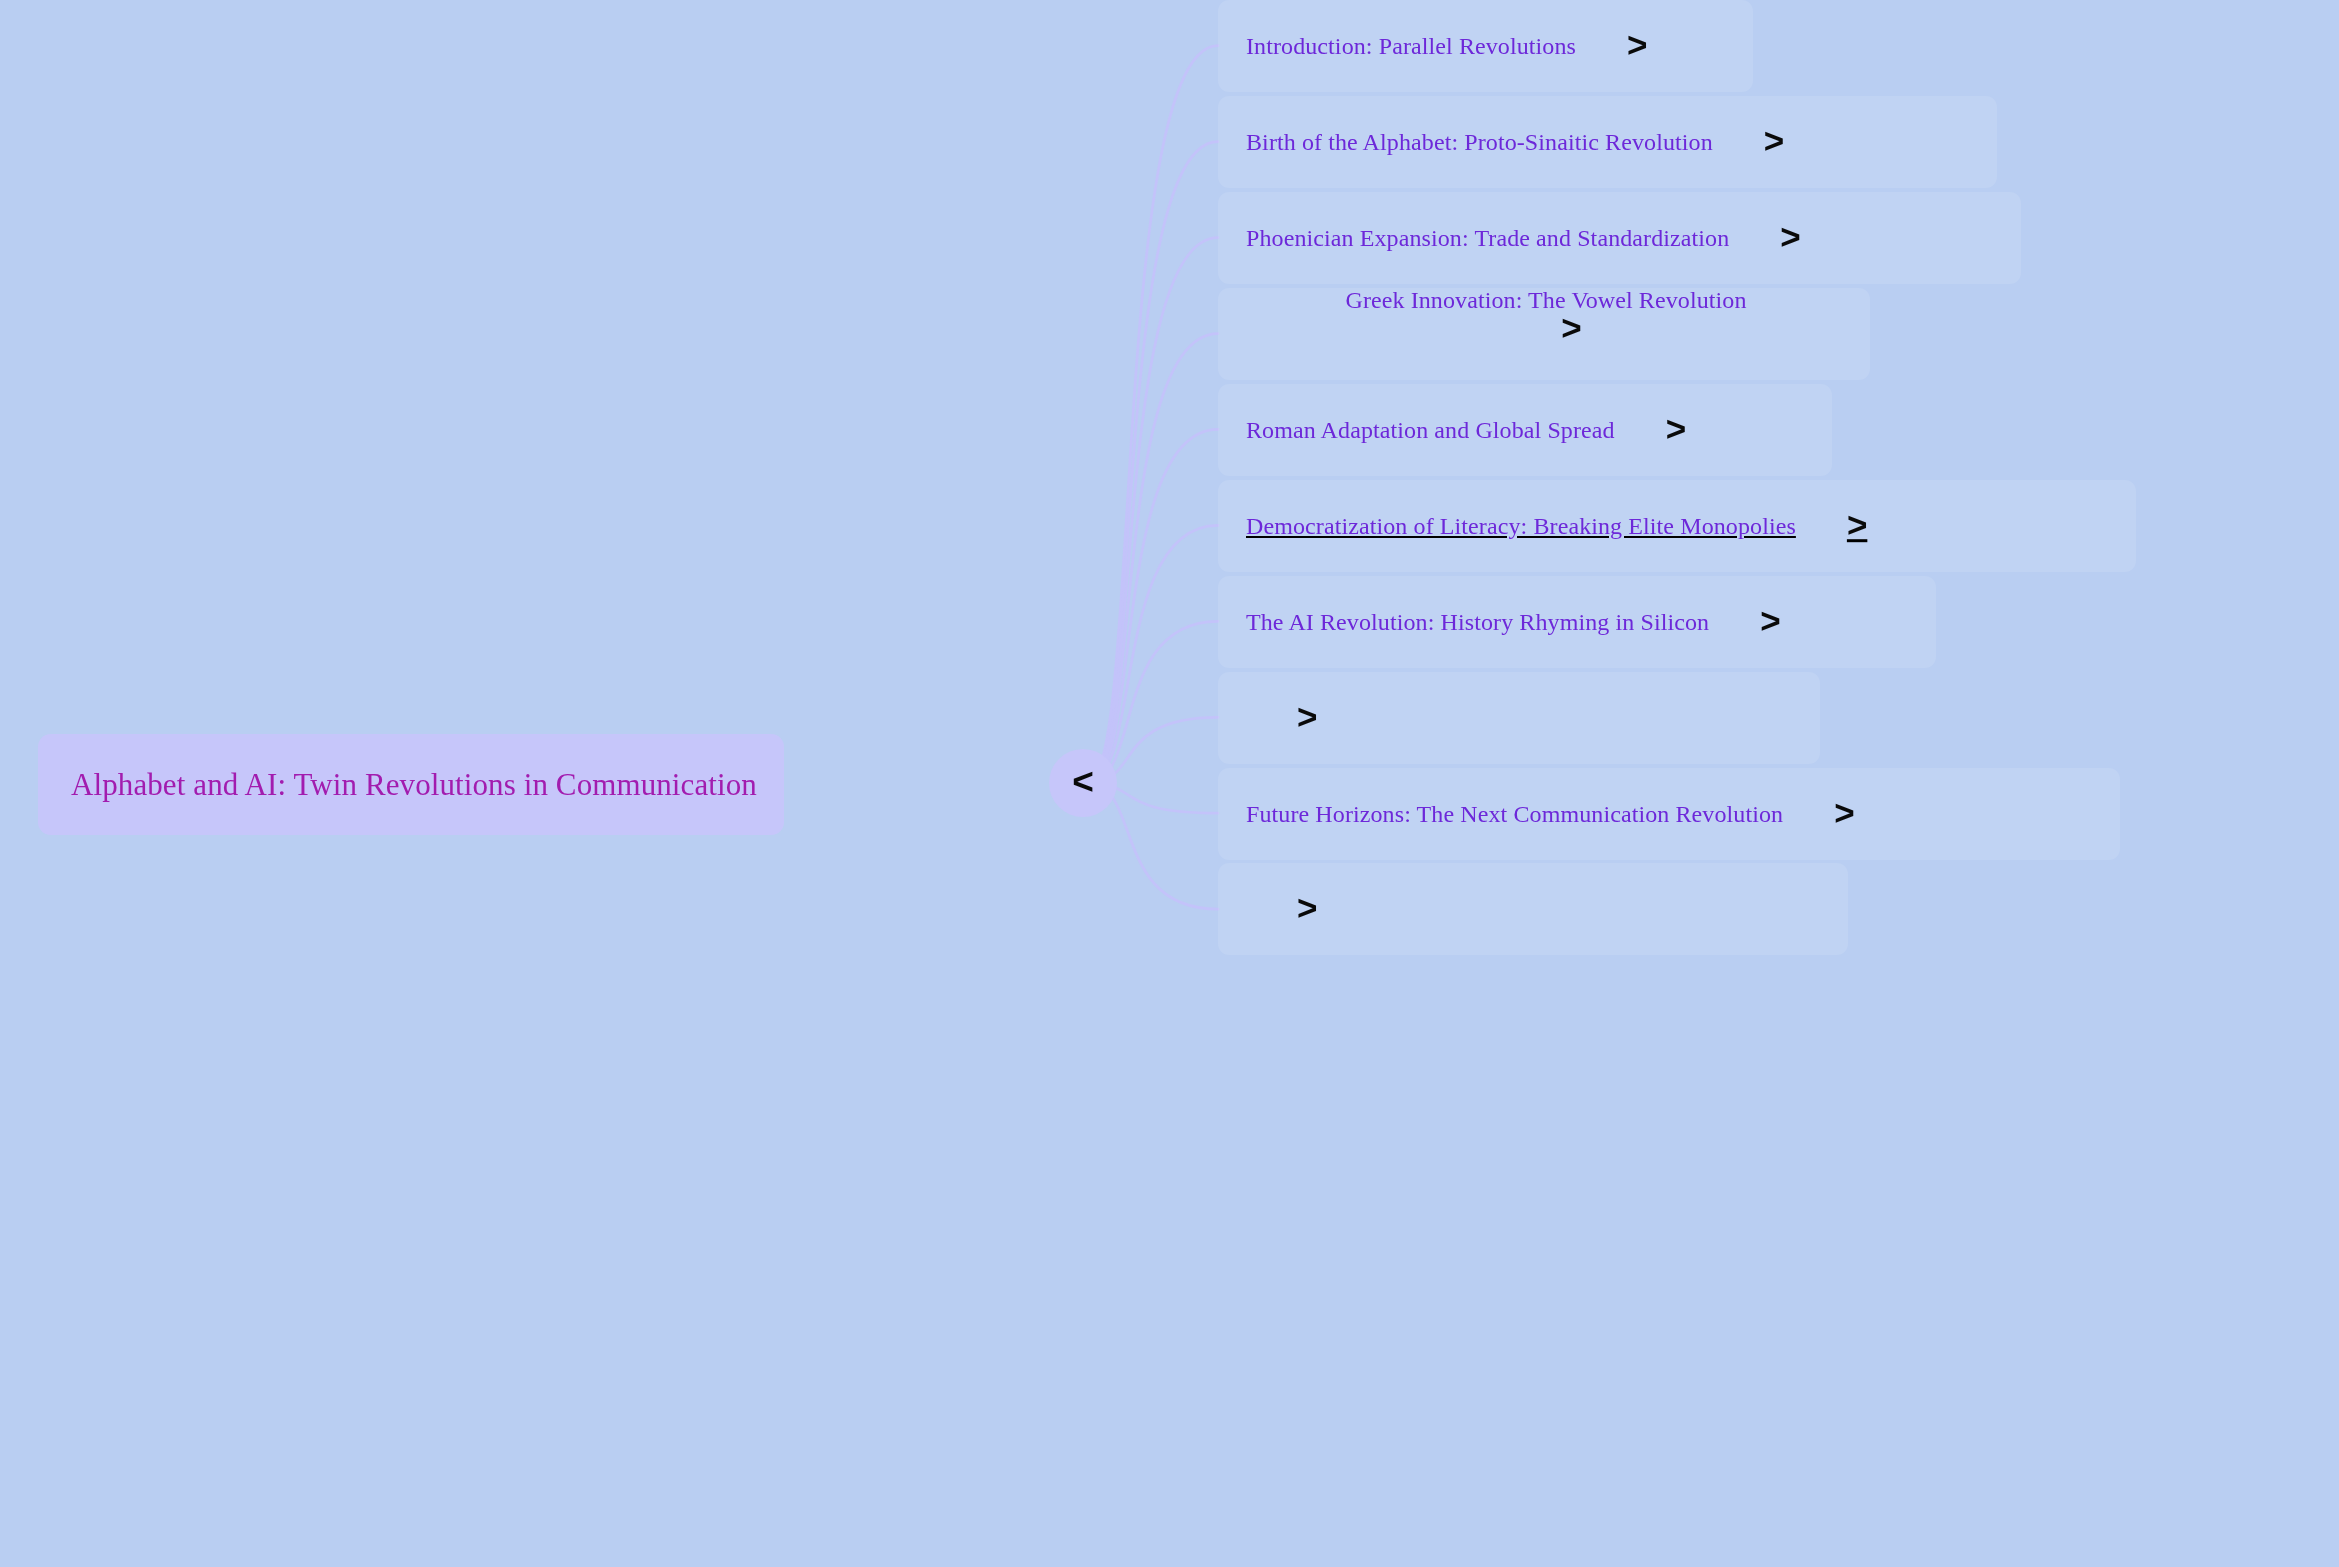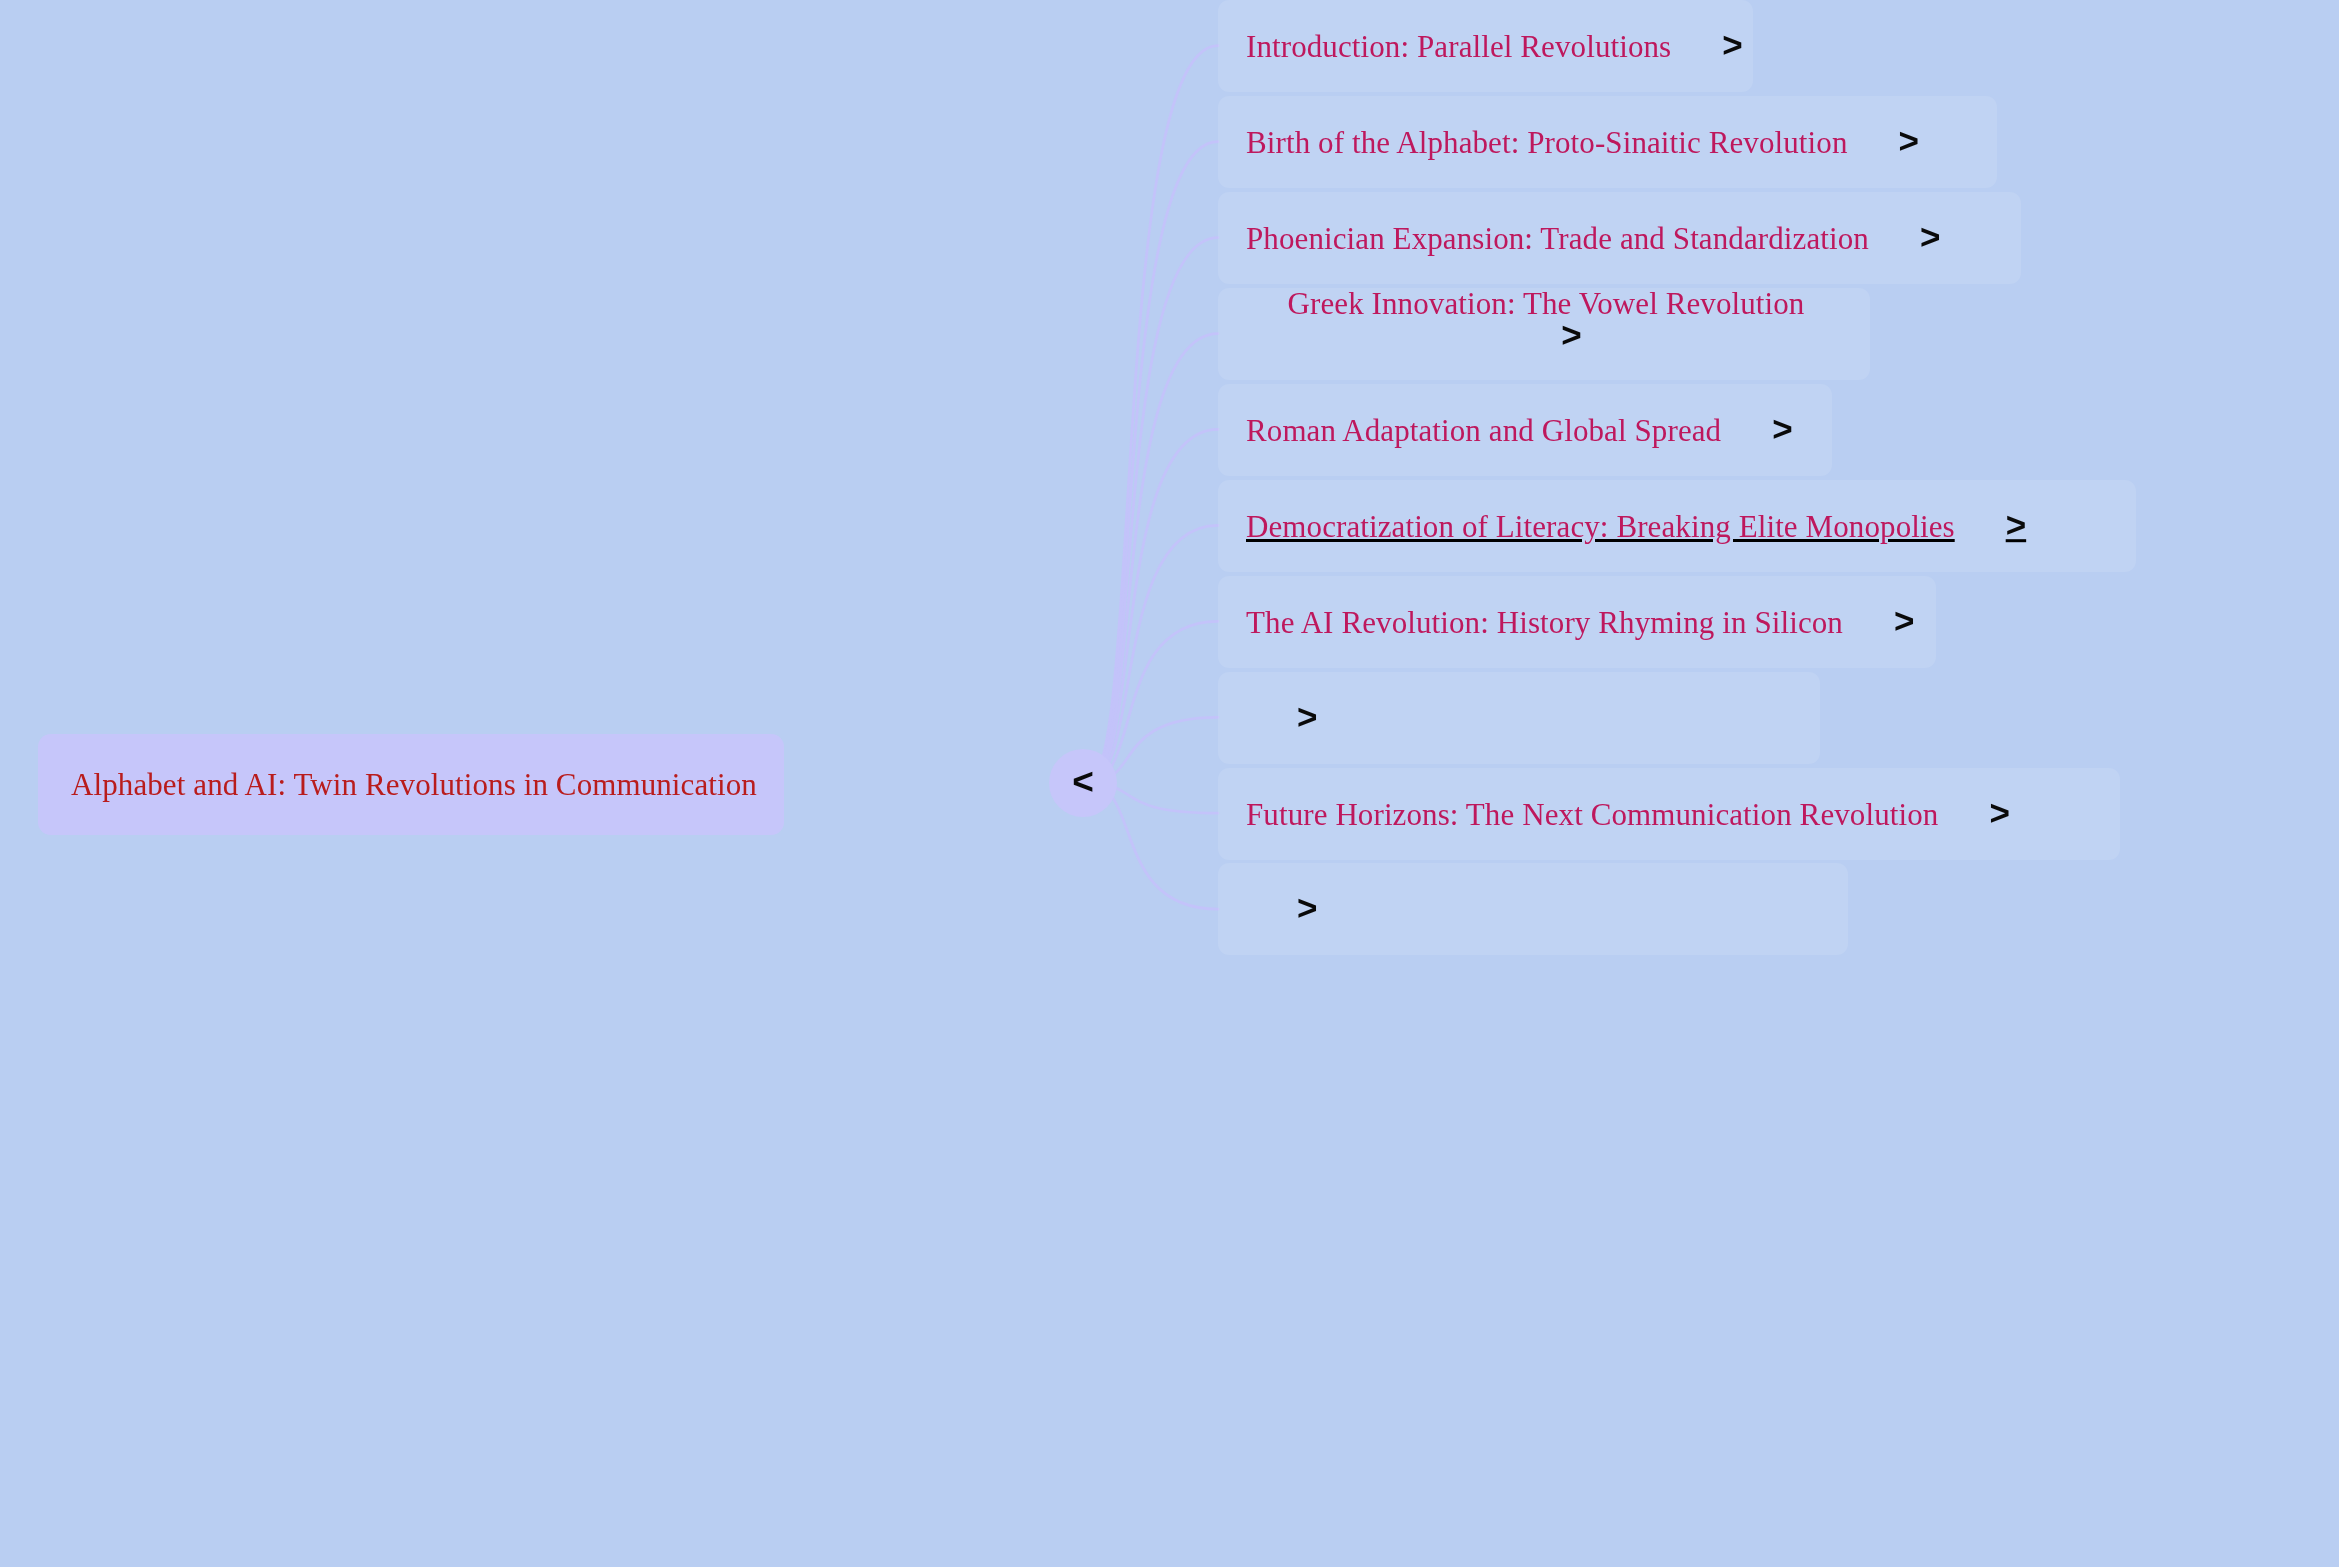--- a/index.html
+++ b/index.html
@@ -41,21 +41,21 @@
     height: 101px;
     display: flex;
     align-items: center;
     border-radius: 12.8px;
     background: #c6c6fa;
     padding: 0 27.4px 0 33px;
     box-sizing: border-box;
   }
   #root-node .node-label {
     font-size: 31px;
-    color: #b91c1c;
+    color: #a21caf;
     line-height: 1;
     white-space: nowrap;
     letter-spacing: 0.1px;
   }
 
   #root-collapse-badge {
     position: absolute;
     left: 1049px;
     top: 749px;
     width: 68px;
@@ -92,22 +92,22 @@
     display: flex;
     align-items: center;
     border-radius: 11px;
     background: rgba(255, 255, 255, 0.10);
     padding-left: 28px;
     padding-right: 24px;
     box-sizing: border-box;
     cursor: pointer;
   }
   .child-node .node-label {
-    font-size: 31px;
-    color: #be185d;
+    font-size: 24px;
+    color: #6d28d9;
     line-height: 1;
     white-space: nowrap;
     letter-spacing: 0.1px;
   }
   .child-node .expand-chev {
     font-family: "Liberation Sans", sans-serif;
     font-size: 35px;
     font-weight: 700;
     color: #0a0a0a;
     line-height: 1;

